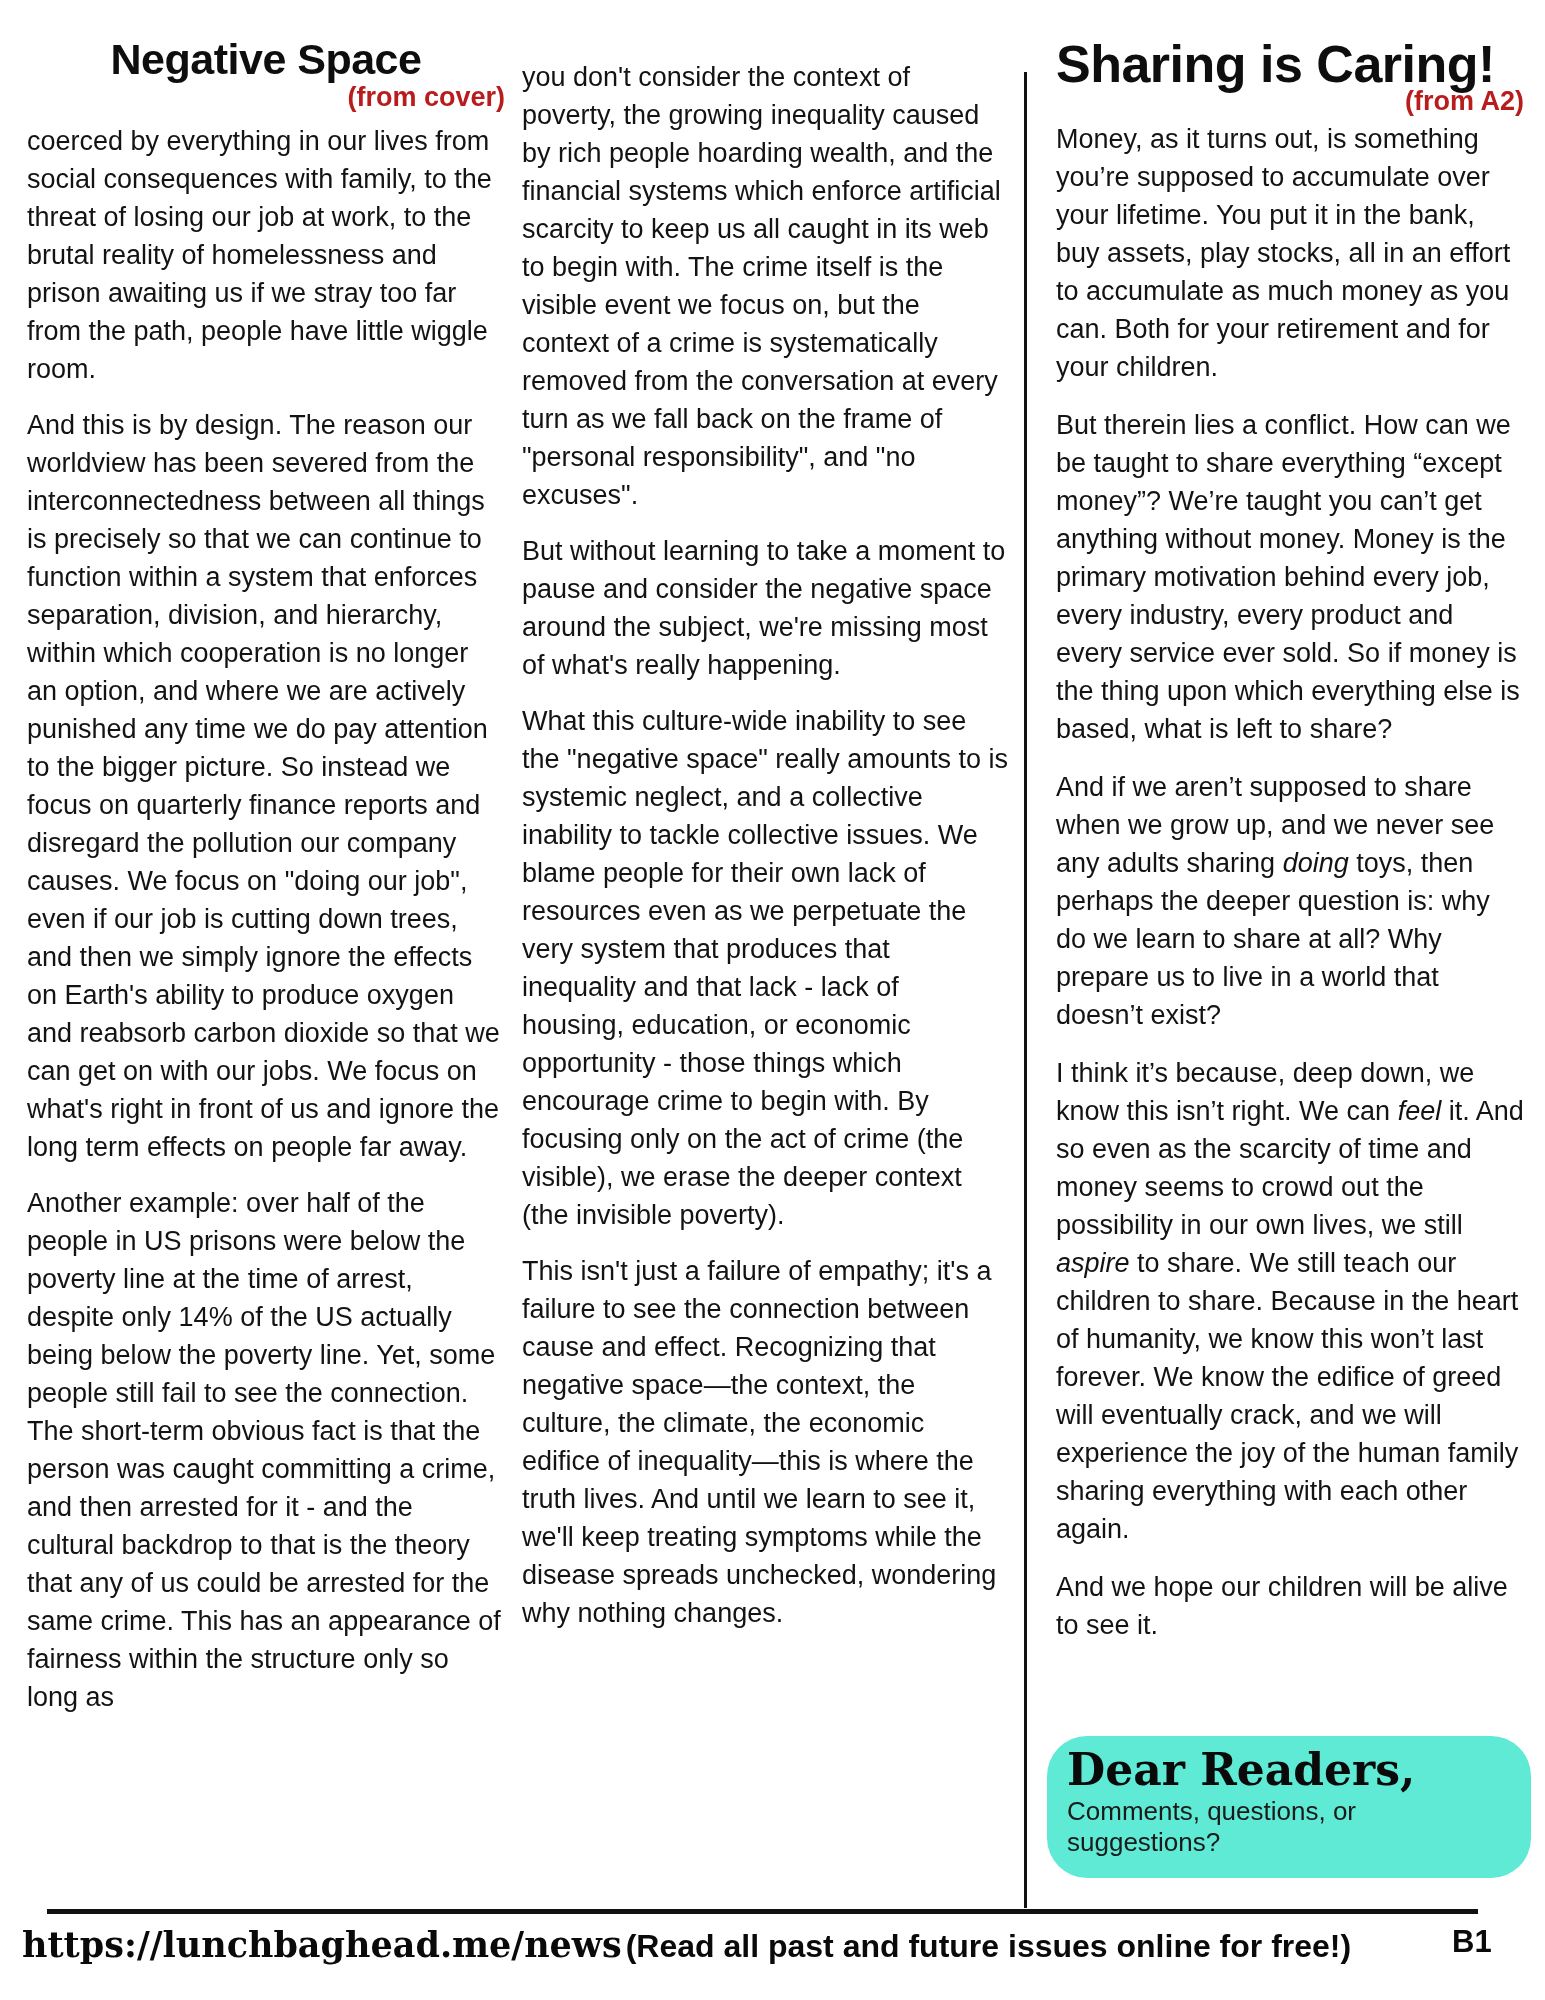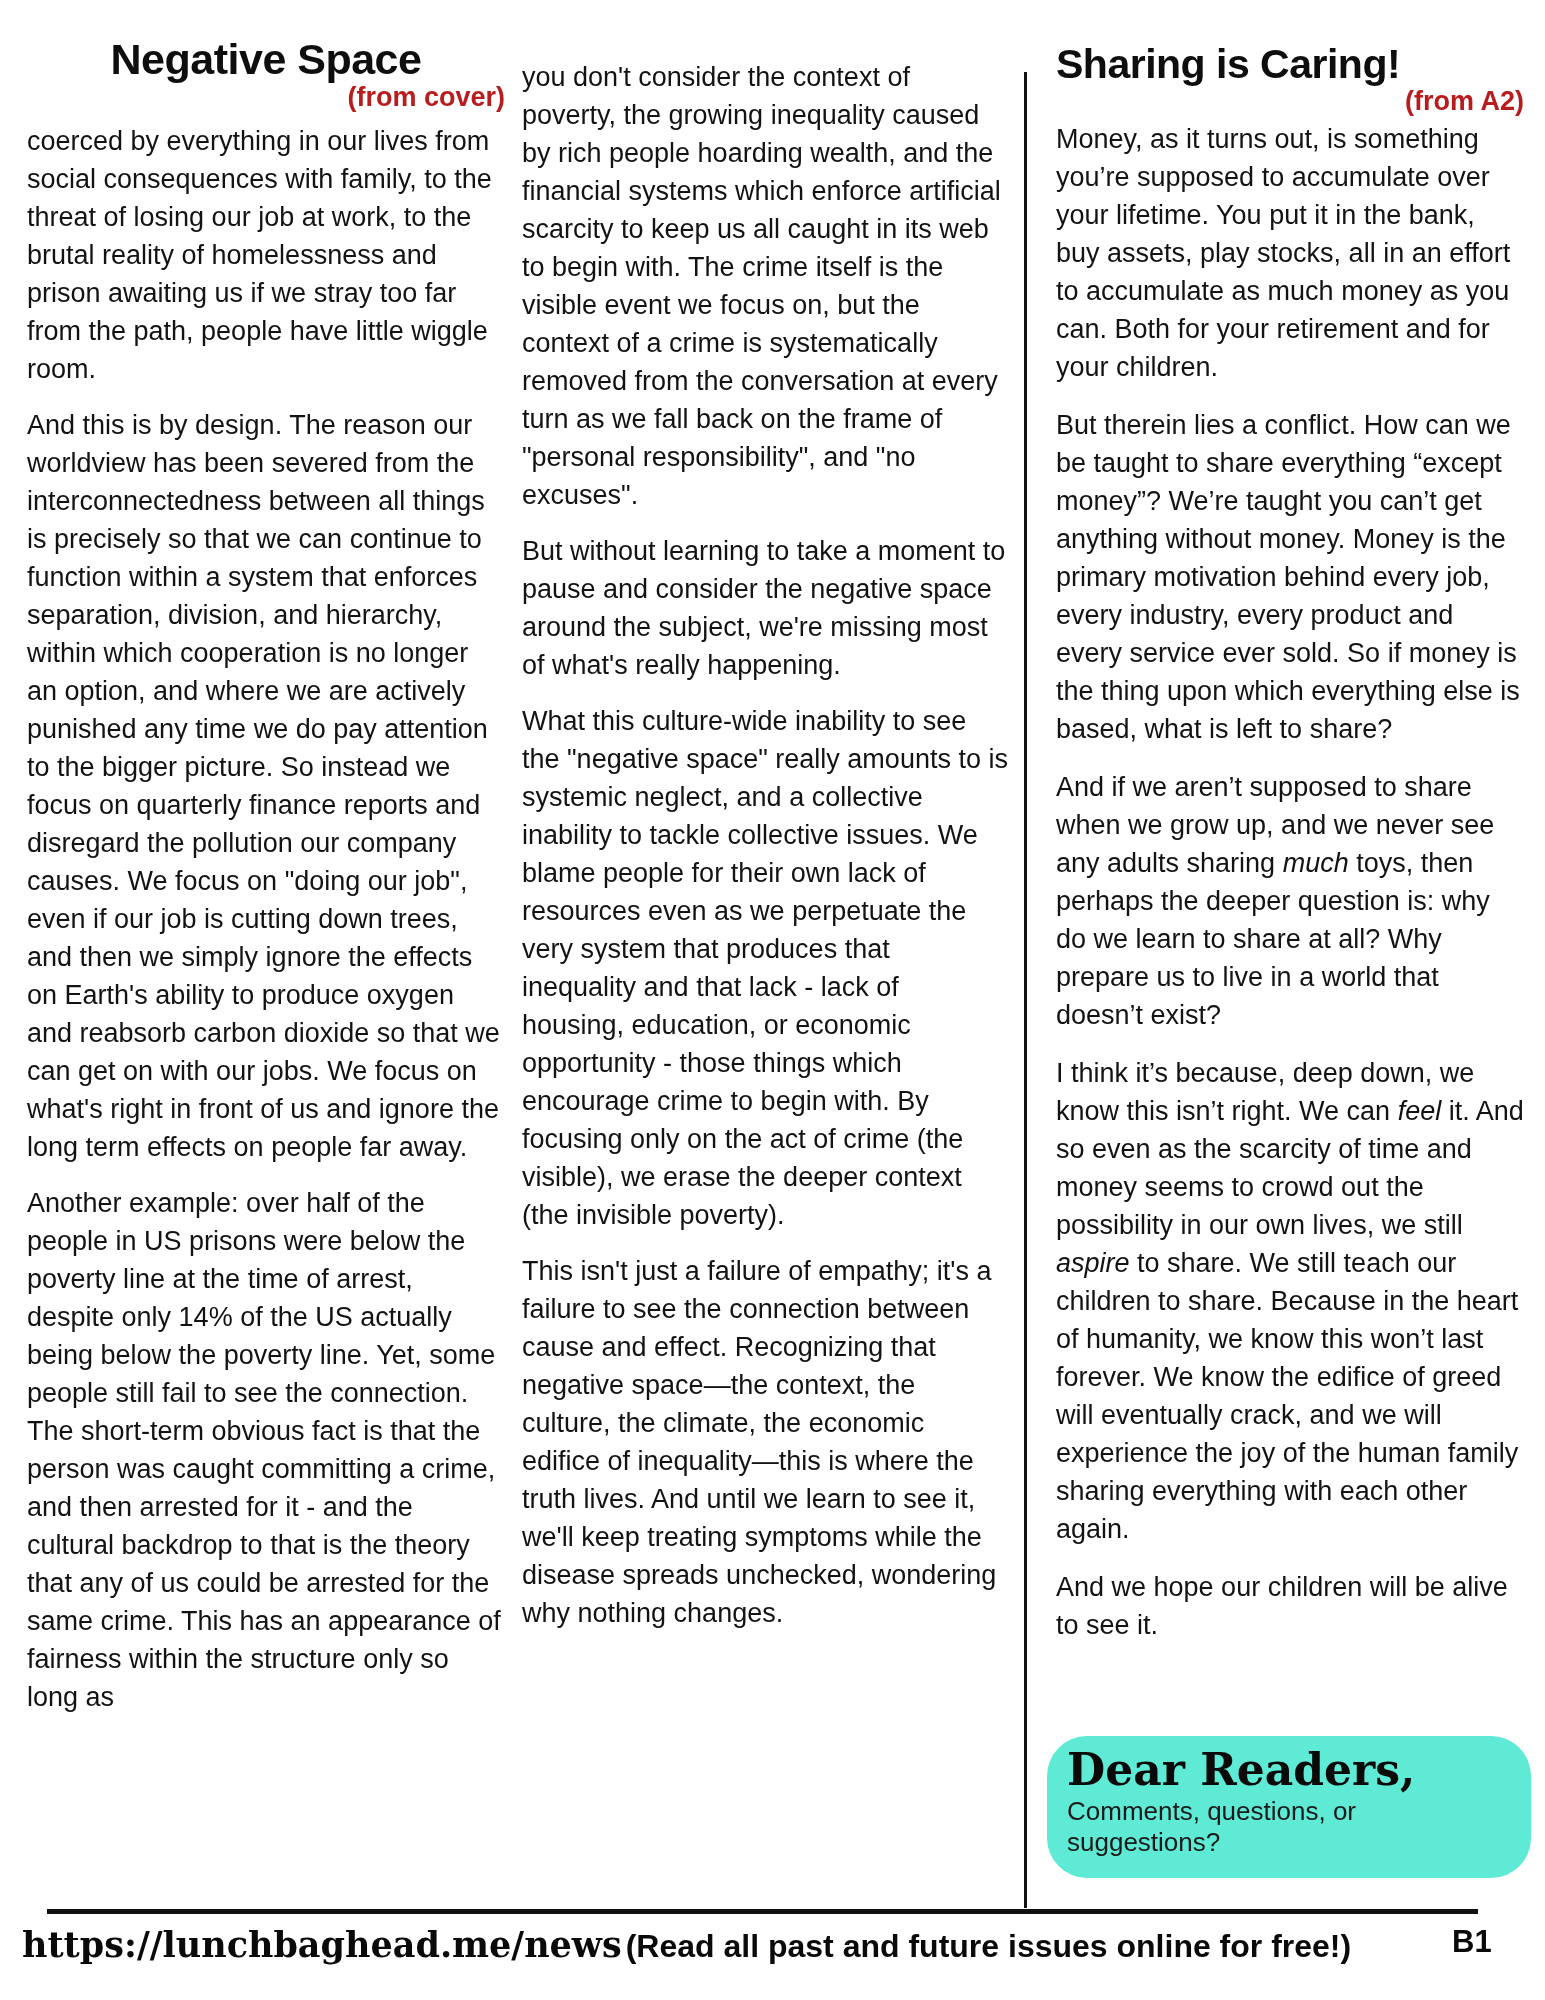--- a/index.html
+++ b/index.html
@@ -21,21 +21,21 @@
 
   .h1 {
     font-weight: 700;
     font-size: 43px;
     line-height: 46px;
     margin: 0;
     letter-spacing: -0.5px;
     color: #0e0e0e;
   }
   #col1 .h1 { text-align: center; }
-  #col3 .h1 { font-size: 41px; line-height: 44px; text-align: left; }
+  #col3 .h1 { font-size: 52px; line-height: 44px; text-align: left; }
 
   .sub {
     font-weight: 700;
     font-size: 27px;
     line-height: 30px;
     text-align: right;
     margin: 0 0 10px 0;
     color: #b91c1c;
   }
   #col3 .sub { margin: 0 0 4px 0; }
@@ -152,21 +152,21 @@
   </section>
 
   <div class="divider"></div>
 
   <section class="col" id="col3">
     <h1 class="h1">Sharing is Caring!</h1>
     <div class="sub">(from A2)</div>
     <div class="body">
         <p>Money, as it turns out, is something you’re supposed to accumulate over your lifetime. You put it in the bank, buy assets, play stocks, all in an effort to accumulate as much money as you can. Both for your retirement and for your children.</p>
         <p>But therein lies a conflict. How can we be taught to share everything “except money”? We’re taught you can’t get anything without money. Money is the primary motivation behind every job, every industry, every product and every service ever sold. So if money is the thing upon which everything else is based, what is left to share?</p>
-        <p>And if we aren’t supposed to share when we grow up, and we never see any adults sharing <span class="it">much</span> toys, then perhaps the deeper question is: why do we learn to share at all? Why prepare us to live in a world that doesn’t exist?</p>
+        <p>And if we aren’t supposed to share when we grow up, and we never see any adults sharing <span class="it">doing</span> toys, then perhaps the deeper question is: why do we learn to share at all? Why prepare us to live in a world that doesn’t exist?</p>
         <p>I think it’s because, deep down, we know this isn’t right. We can <span class="it">feel</span> it. And so even as the scarcity of time and money seems to crowd out the possibility in our own lives, we still <span class="it">aspire</span> to share. We still teach our children to share. Because in the heart of humanity, we know this won’t last forever. We know the edifice of greed will eventually crack, and we will experience the joy of the human family sharing everything with each other again.</p>
         <p>And we hope our children will be alive to see it.</p>
       </div>
   </section>
 
   <aside class="readers-box">
     <div class="readers-title">Dear Readers,</div>
     <div class="readers-prompt">Comments, questions, or suggestions?</div>
   </aside>
 

